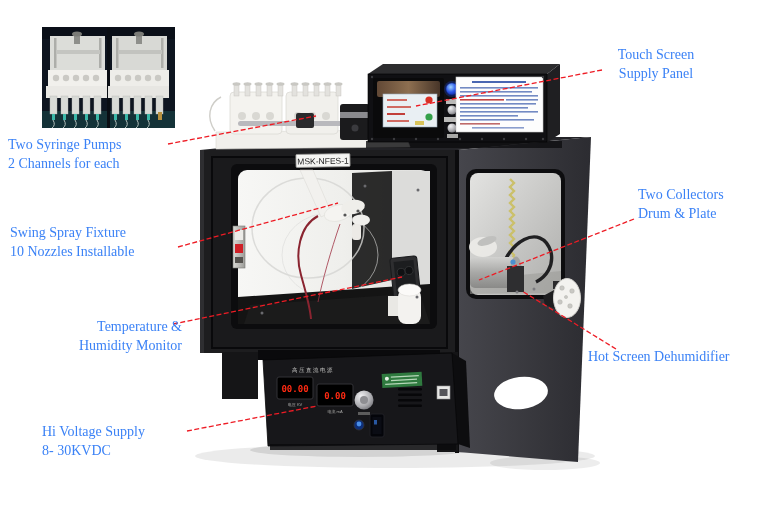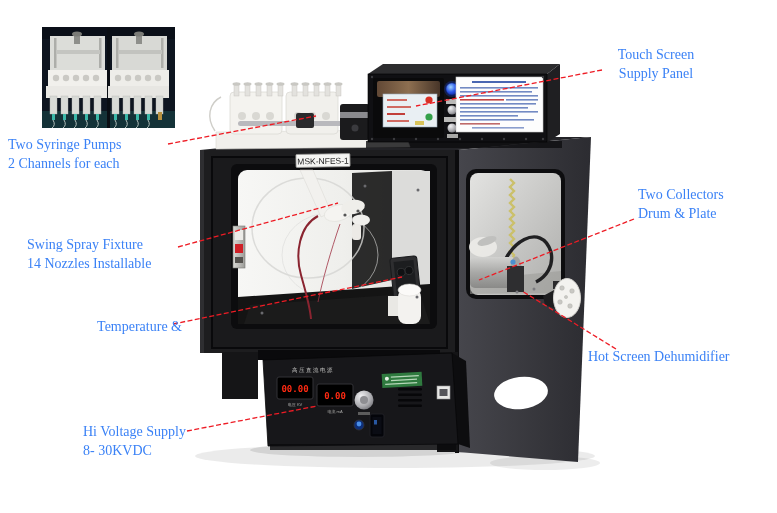--- a/index.html
+++ b/index.html
@@ -421,36 +421,37 @@
   <div class="callout" style="left:8px;top:136px;">
     <div>Two Syringe Pumps</div>
     <div>2 Channels for each</div>
   </div>
 
   <div class="callout centered" style="left:594px;top:46px;width:124px;">
     <div>Touch Screen</div>
     <div>Supply Panel</div>
   </div>
 
-  <div class="callout" style="left:10px;top:236px;margin-left:17px;">
+  <div class="callout" style="left:10px;top:224px;">
     <div>Swing Spray Fixture</div>
-    <div>14 Nozzles Installable</div>
+    <div>10 Nozzles Installable</div>
   </div>
 
   <div class="callout centered" style="left:48px;top:318px;width:134px;text-align:right;">
     <div>Temperature &amp;</div>
+    <div>Humidity Monitor</div>
   </div>
 
   <div class="callout" style="left:632px;top:186px;margin-left:6px;">
     <div>Two Collectors</div>
     <div>Drum &amp; Plate</div>
   </div>
 
   <div class="callout" style="left:588px;top:348px;">
     <div>Hot Screen Dehumidifier</div>
   </div>
 
-  <div class="callout" style="left:42px;top:423px;margin-left:41px;">
+  <div class="callout" style="left:42px;top:423px;">
     <div>Hi Voltage Supply</div>
     <div>8- 30KVDC</div>
   </div>
 
 </div>
 
 </body></html>

